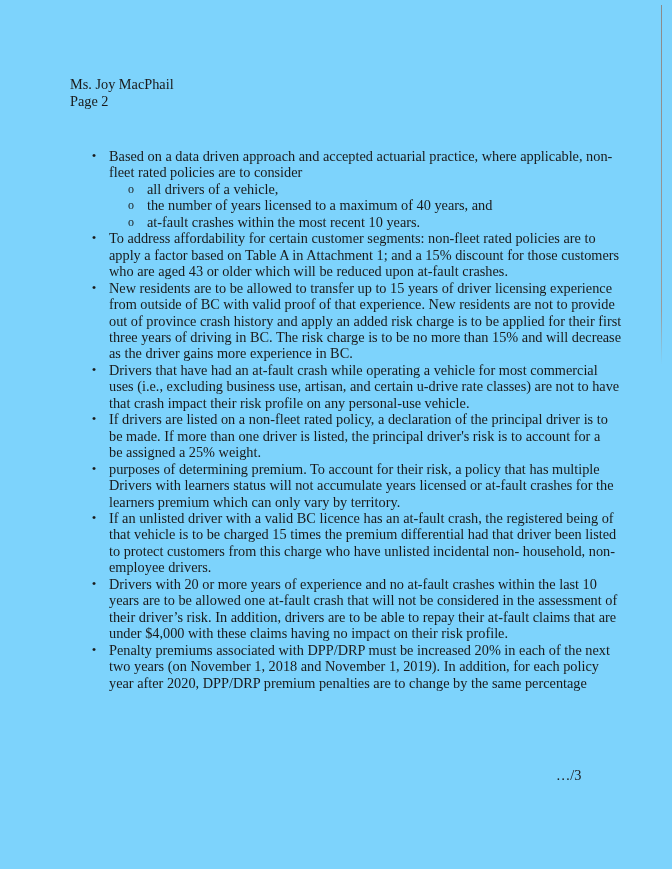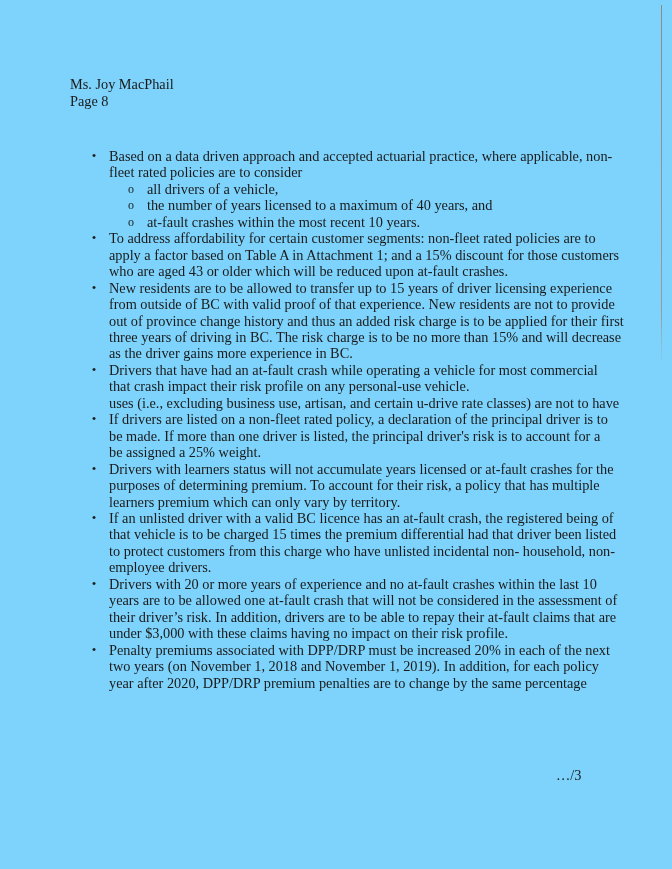--- a/index.html
+++ b/index.html
@@ -83,21 +83,21 @@
     }
   </style>
 </head>
 <body>
 
 <div class="page">
   <div class="edge-line"></div>
 
   <div class="header">
     <div>Ms. Joy MacPhail</div>
-    <div>Page 8</div>
+    <div>Page 2</div>
   </div>
 
   <div class="body-list" id="body-list">
       <div class="bullet">
         <span class="bullet-mark">•</span>
         <span class="line">Based on a data driven approach and accepted actuarial practice, where applicable, non-</span>
         <span class="line">fleet rated policies are to consider</span>
         <div class="sub">
           <span class="sub-mark">o</span>
           <span class="line">all drivers of a vehicle,</span>
@@ -114,55 +114,55 @@
       <div class="bullet">
         <span class="bullet-mark">•</span>
         <span class="line">To address affordability for certain customer segments: non-fleet rated policies are to</span>
         <span class="line">apply a factor based on Table A in Attachment 1; and a 15% discount for those customers</span>
         <span class="line">who are aged 43 or older which will be reduced upon at-fault crashes.</span>
       </div>
       <div class="bullet">
         <span class="bullet-mark">•</span>
         <span class="line">New residents are to be allowed to transfer up to 15 years of driver licensing experience</span>
         <span class="line">from outside of BC with valid proof of that experience. New residents are not to provide</span>
-        <span class="line">out of province change history and thus an added risk charge is to be applied for their first</span>
+        <span class="line">out of province crash history and apply an added risk charge is to be applied for their first</span>
         <span class="line">three years of driving in BC. The risk charge is to be no more than 15% and will decrease</span>
         <span class="line">as the driver gains more experience in BC.</span>
       </div>
       <div class="bullet">
         <span class="bullet-mark">•</span>
         <span class="line">Drivers that have had an at-fault crash while operating a vehicle for most commercial</span>
+        <span class="line">uses (i.e., excluding business use, artisan, and certain u-drive rate classes) are not to have</span>
         <span class="line">that crash impact their risk profile on any personal-use vehicle.</span>
-        <span class="line">uses (i.e., excluding business use, artisan, and certain u-drive rate classes) are not to have</span>
       </div>
       <div class="bullet">
         <span class="bullet-mark">•</span>
         <span class="line">If drivers are listed on a non-fleet rated policy, a declaration of the principal driver is to</span>
         <span class="line">be made. If more than one driver is listed, the principal driver's risk is to account for a</span>
         <span class="line">be assigned a 25% weight.</span>
       </div>
       <div class="bullet">
         <span class="bullet-mark">•</span>
+        <span class="line">purposes of determining premium.  To account for their risk, a policy that has multiple</span>
         <span class="line">Drivers with learners status will not accumulate years licensed or at-fault crashes for the</span>
-        <span class="line">purposes of determining premium.  To account for their risk, a policy that has multiple</span>
         <span class="line">learners premium which can only vary by territory.</span>
       </div>
       <div class="bullet">
         <span class="bullet-mark">•</span>
         <span class="line">If an unlisted driver with a valid BC licence has an at-fault crash, the registered being of</span>
         <span class="line">that vehicle is to be charged 15 times the premium differential had that driver been listed</span>
         <span class="line">to protect customers from this charge who have unlisted incidental non- household, non-</span>
         <span class="line">employee drivers.</span>
       </div>
       <div class="bullet">
         <span class="bullet-mark">•</span>
         <span class="line">Drivers with 20 or more years of experience and no at-fault crashes within the last 10</span>
         <span class="line">years are to be allowed one at-fault crash that will not be considered in the assessment of</span>
         <span class="line">their driver’s risk.  In addition, drivers are to be able to repay their at-fault claims that are</span>
-        <span class="line">under $3,000 with these claims having no impact on their risk profile.</span>
+        <span class="line">under $4,000 with these claims having no impact on their risk profile.</span>
       </div>
       <div class="bullet">
         <span class="bullet-mark">•</span>
         <span class="line">Penalty premiums associated with DPP/DRP must be increased 20% in each of the next</span>
         <span class="line">two years (on November 1, 2018 and November 1, 2019). In addition, for each policy</span>
         <span class="line">year after 2020, DPP/DRP premium penalties are to change by the same percentage</span>
       </div>
     </div>
 
   <div class="page-next">…/3</div>

